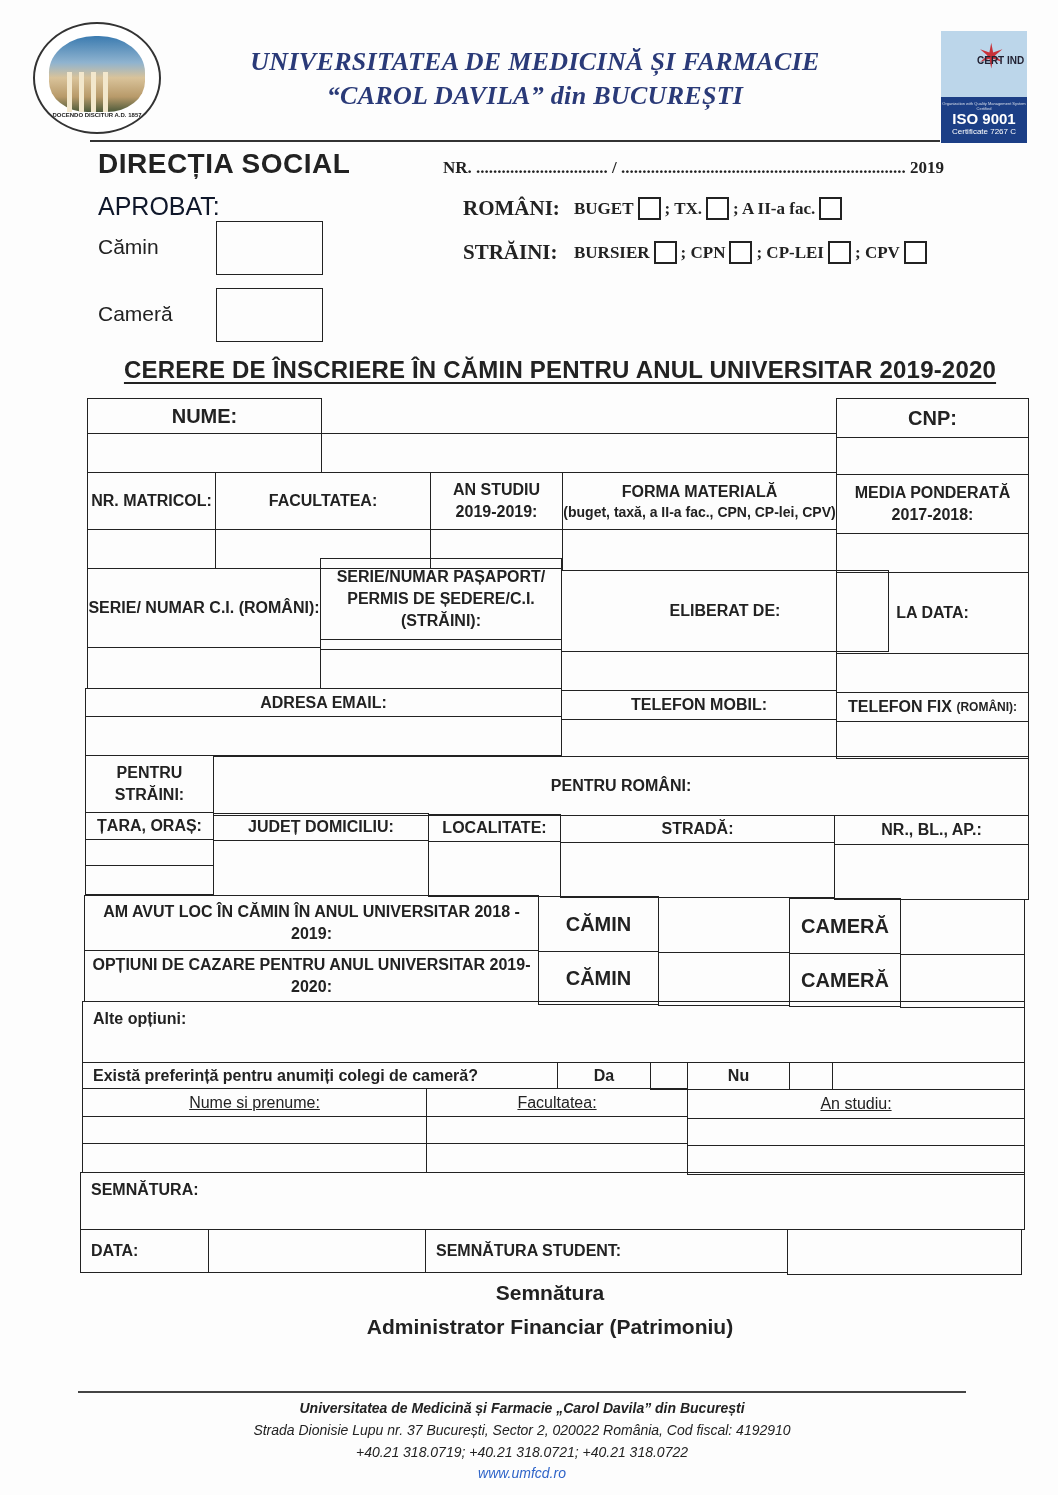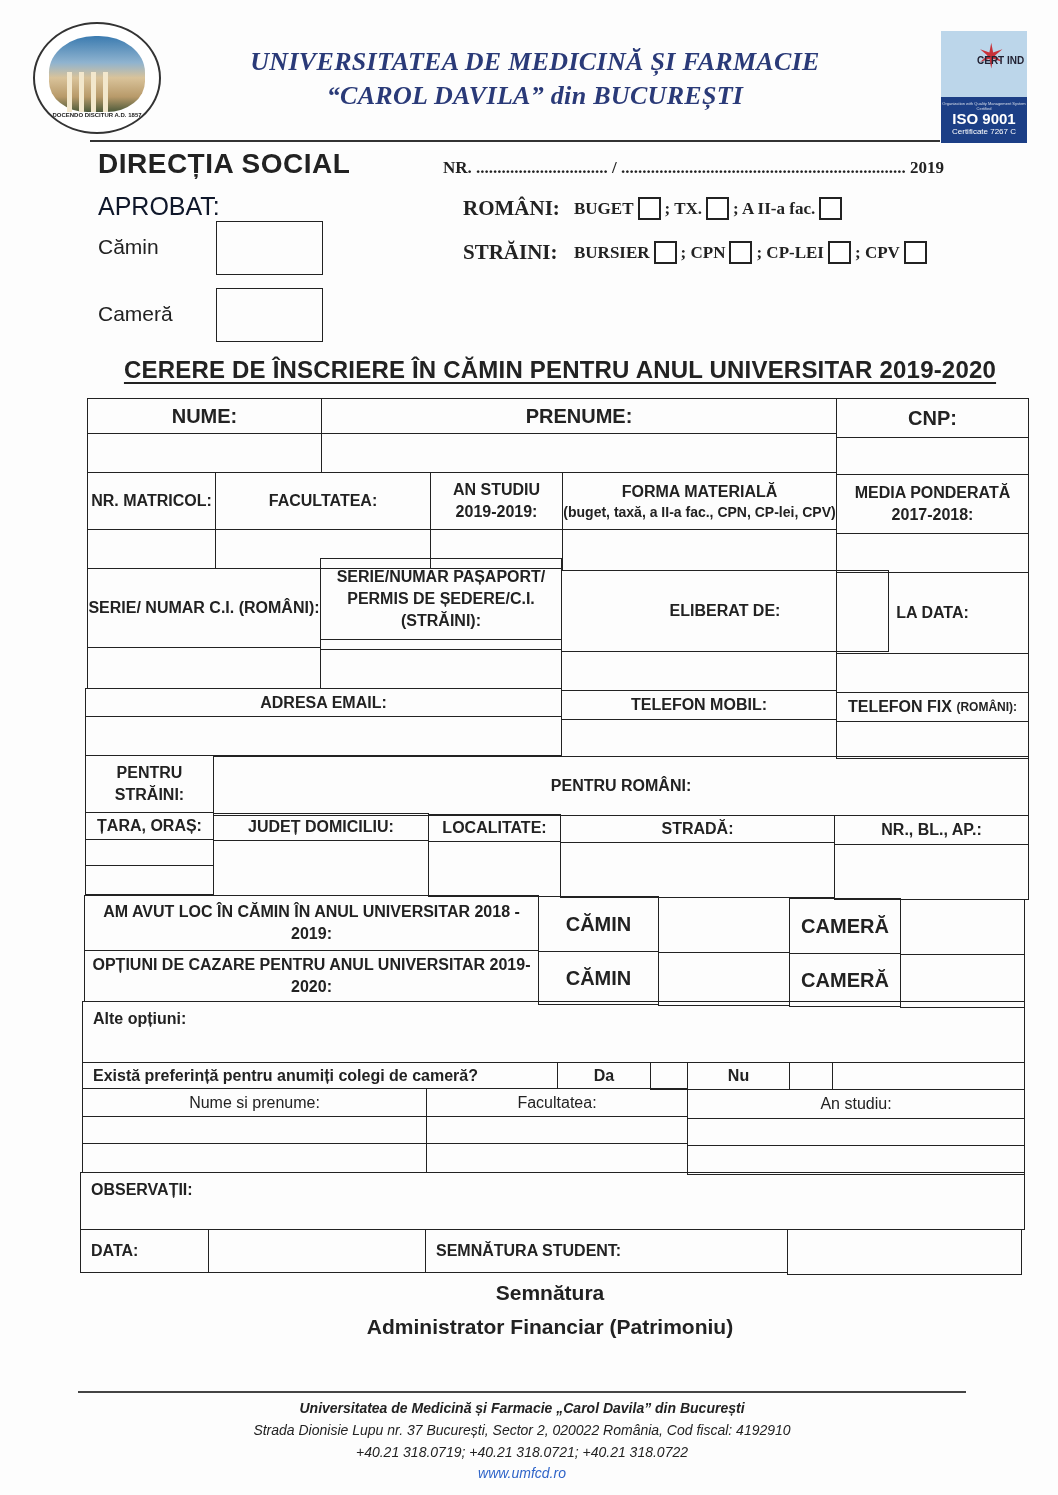--- a/index.html
+++ b/index.html
@@ -37,21 +37,21 @@
   .chk { display: inline-block; width: 23px; height: 23px; border: 2px solid #222; margin: 0 4px 0 4px; vertical-align: middle; background: #fff; }
 
   
   .form-title { position: absolute; left: 80px; width: 960px; top: 356px; text-align: center; font-size: 24px; font-weight: bold; color: #222; text-decoration: underline; text-underline-offset: 4px; letter-spacing: 0.2px; }
 
   
   .cell { position: absolute; border: 1.5px solid #222; display: flex; align-items: center; justify-content: center; text-align: center; font-weight: bold; color: #222; font-size: 16px; line-height: 22px; background: transparent; }
   .cell.in { cursor: text; }
   .cell.left { justify-content: flex-start; padding-left: 10px; text-align: left; }
   .cell.top { align-items: flex-start; padding-top: 6px; }
-  .cell.norm { font-weight: normal; }
+  .cell.norm { font-weight: normal; text-decoration: underline; }
   .cell .small { font-size: 12px; }
   .cell.big { font-size: 20px; }
 
   
   .sig1 { position: absolute; left: 80px; width: 940px; top: 1281px; text-align: center; font-size: 21px; font-weight: bold; color: #222; }
   .sig2 { position: absolute; left: 80px; width: 940px; top: 1315px; text-align: center; font-size: 21px; font-weight: bold; color: #222; }
   .footer-rule { position: absolute; left: 78px; top: 1391px; width: 888px; height: 1.5px; background: #444; }
   .foot { position: absolute; left: 78px; width: 888px; text-align: center; font-style: italic; font-size: 14px; color: #222; }
   .foot.b { font-weight: bold; }
   .foot.link { color: #2f64c8; }
@@ -113,21 +113,20 @@
     <span class="chk"></span>
     <span>; CP-LEI</span>
     <span class="chk"></span>
     <span>; CPV</span>
     <span class="chk"></span>
   </div>
 
   <div class="form-title">CERERE DE ÎNSCRIERE ÎN CĂMIN PENTRU ANUL UNIVERSITAR 2019-2020</div>
 
   <div class="cell big" style="left:87px;top:398px;width:235px;height:36px">NUME:</div>
-  <div class="cell big" style="left:321px;top:398px;width:516px;height:36px">PRENUME:</div>
   <div class="cell big" style="left:836px;top:398px;width:193px;height:40px">CNP:</div>
   <div class="cell in" style="left:87px;top:433px;width:235px;height:40px"></div>
   <div class="cell in" style="left:321px;top:433px;width:516px;height:40px"></div>
   <div class="cell in" style="left:836px;top:437px;width:193px;height:38px"></div>
 
   <div class="cell" style="left:87px;top:472px;width:129px;height:58px">NR. MATRICOL:</div>
   <div class="cell" style="left:215px;top:472px;width:216px;height:58px">FACULTATEA:</div>
   <div class="cell" style="left:430px;top:472px;width:133px;height:58px">AN STUDIU 2019-2019:</div>
   <div class="cell" style="left:562px;top:472px;width:275px;height:58px;flex-direction:column">
     <span>FORMA MATERIALĂ</span>
@@ -199,21 +198,21 @@
   <div class="cell norm" style="left:426px;top:1088px;width:262px;height:29px">Facultatea:</div>
   <div class="cell norm" style="left:687px;top:1089px;width:338px;height:30px">An studiu:</div>
   <div class="cell in" style="left:82px;top:1116px;width:345px;height:28px"></div>
   <div class="cell in" style="left:426px;top:1116px;width:262px;height:28px"></div>
   <div class="cell in" style="left:687px;top:1118px;width:338px;height:28px"></div>
   <div class="cell in" style="left:82px;top:1143px;width:345px;height:30px"></div>
   <div class="cell in" style="left:426px;top:1143px;width:262px;height:30px"></div>
   <div class="cell in" style="left:687px;top:1145px;width:338px;height:30px"></div>
 
   <div class="cell left top in" style="left:80px;top:1172px;width:945px;height:58px">
-    <span>OBSERVAȚII:</span>
+    <span>SEMNĂTURA:</span>
   </div>
 
   <div class="cell left" style="left:80px;top:1229px;width:129px;height:44px">DATA:</div>
   <div class="cell in" style="left:208px;top:1229px;width:218px;height:44px"></div>
   <div class="cell left" style="left:425px;top:1229px;width:363px;height:44px">SEMNĂTURA STUDENT:</div>
   <div class="cell in" style="left:787px;top:1229px;width:235px;height:46px"></div>
 
   <div class="sig1">Semnătura</div>
   <div class="sig2">Administrator Financiar (Patrimoniu)</div>
 

